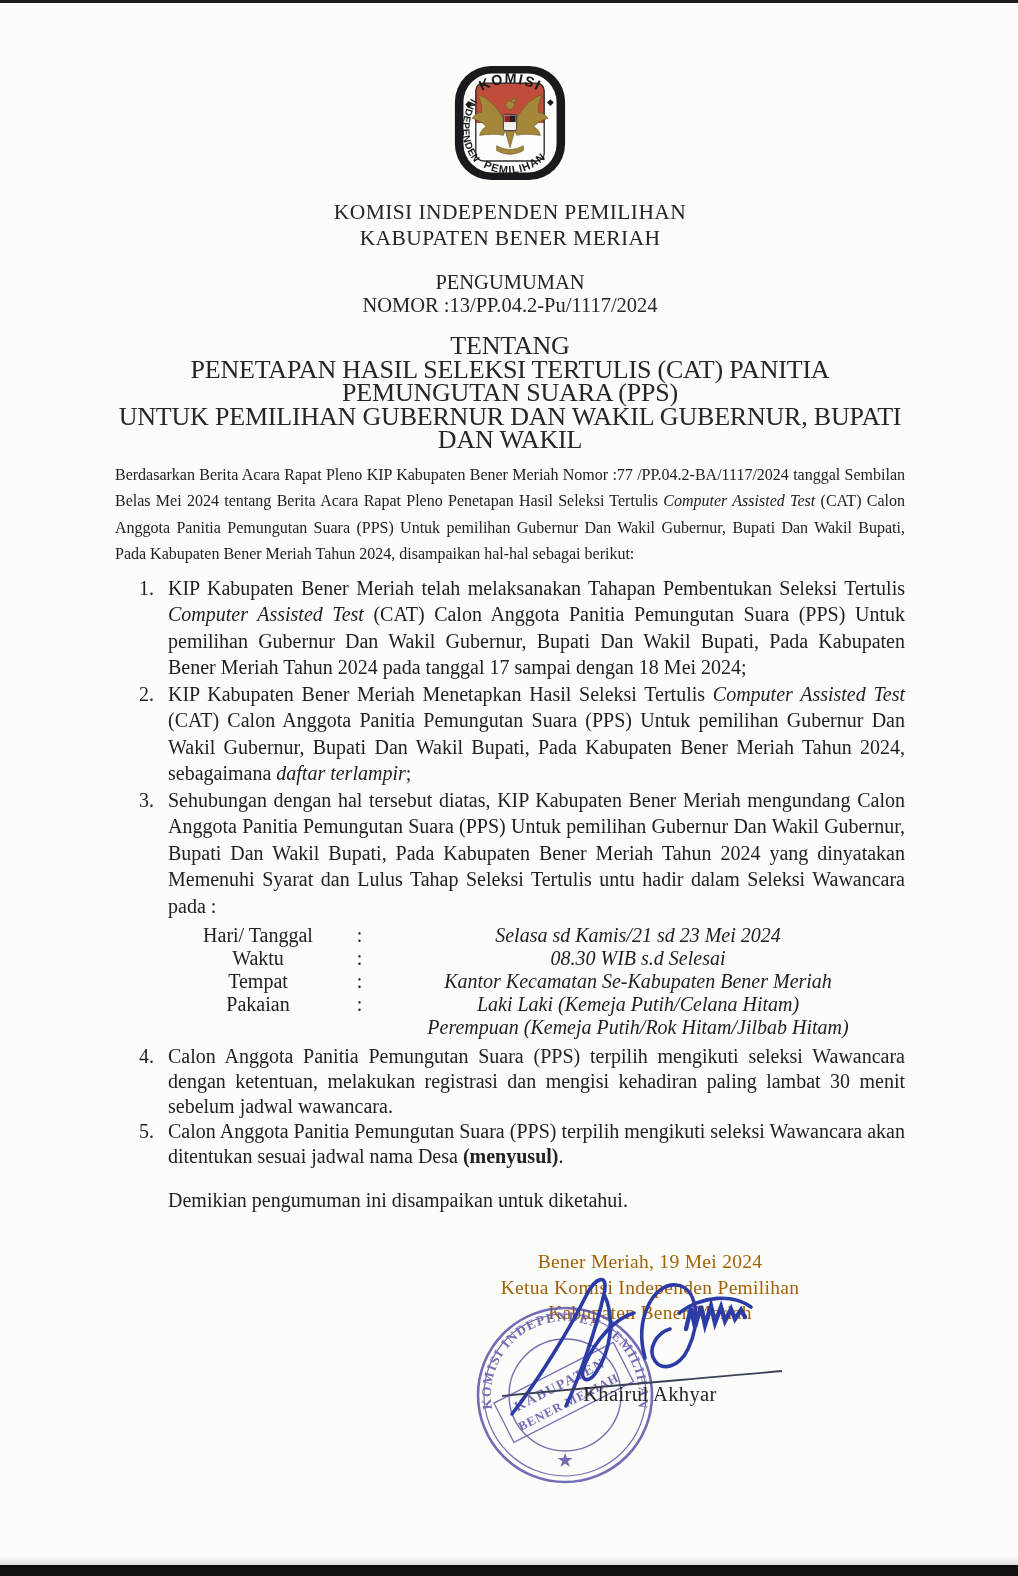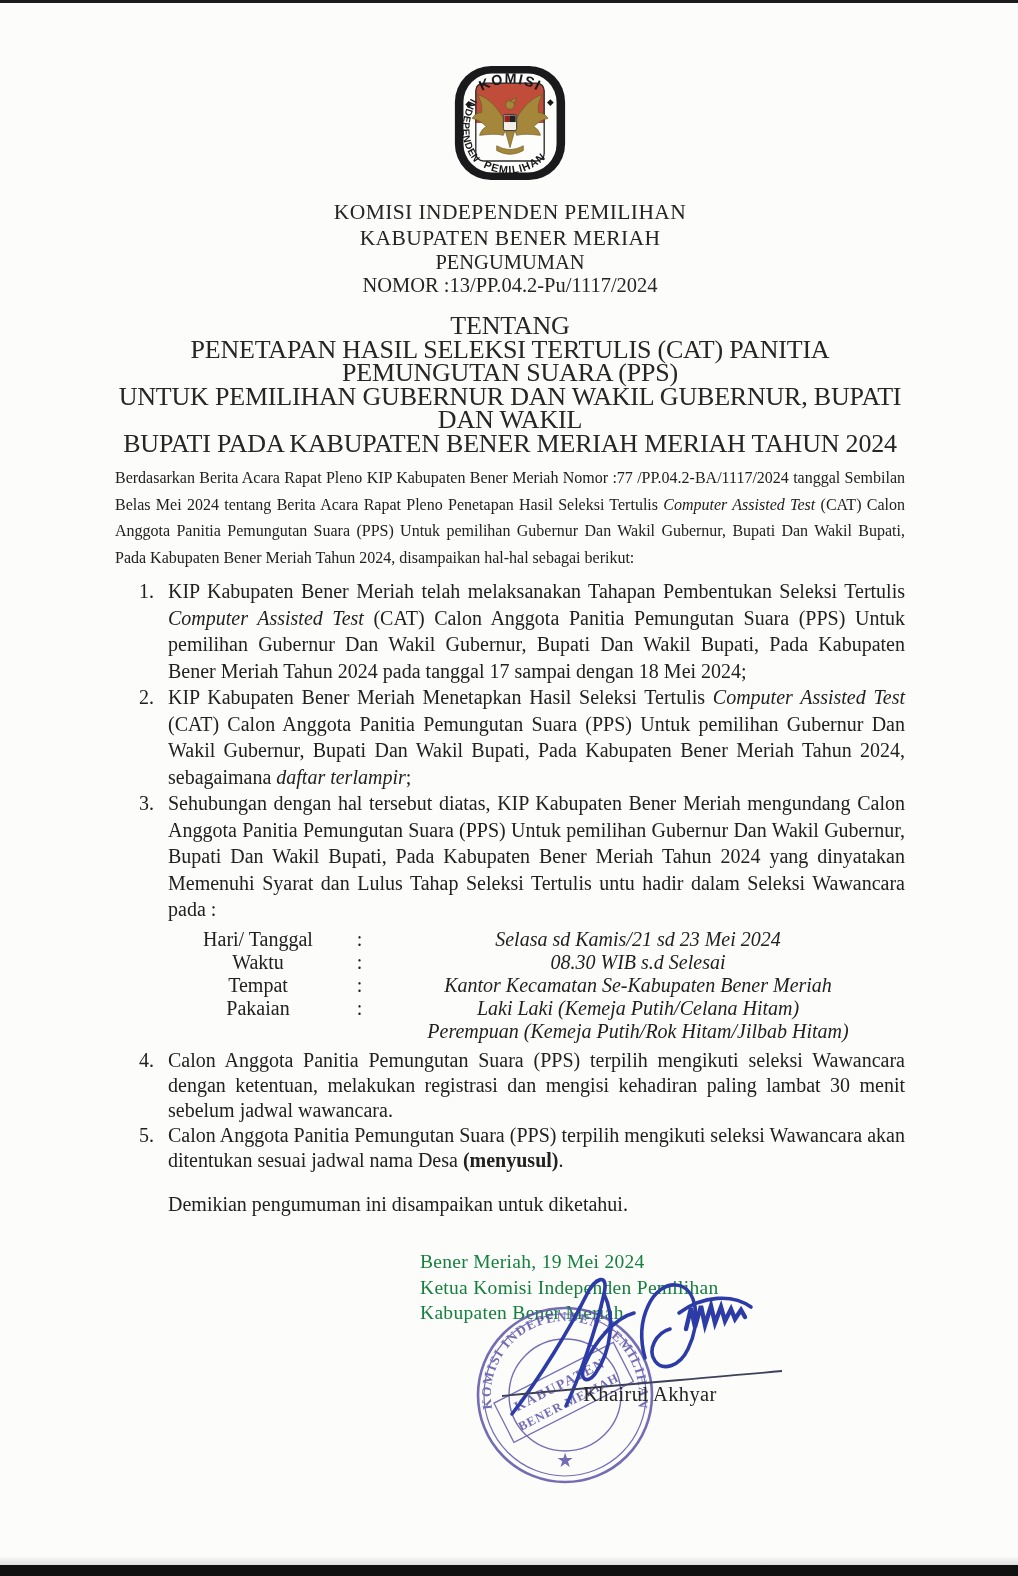--- a/index.html
+++ b/index.html
@@ -13,42 +13,42 @@
   .scan-edge-top { position:absolute; top:0; left:0; width:100%; height:3px; background:#1c1c1c; }
   .scan-edge-bottom { position:absolute; bottom:0; left:0; width:100%; height:11px; background:#101010; }
   .scan-shadow-bottom { position:absolute; bottom:11px; left:0; width:100%; height:9px;
     background:linear-gradient(to bottom, rgba(0,0,0,0), rgba(90,88,84,0.18)); }
 
   .content { position:absolute; left:115px; top:64px; width:790px; }
 
   .logo-wrap { width:114px; margin:0 auto; }
 
   .org-name { margin-top:13px; text-align:center; font-size:21.5px; line-height:26px; letter-spacing:0.4px; color:#262523; }
-  .doc-head { text-align:center; font-size:20.5px; line-height:23px; color:#262523; }
+  .doc-head { margin-top:20px; text-align:center; font-size:20.5px; line-height:23px; color:#262523; }
   .tentang  { margin-top:17px; text-align:center; font-size:26px; line-height:23.5px; letter-spacing:-0.2px; color:#272625; }
 
   .para { margin-top:9px; font-size:16px; line-height:26.5px; text-align:justify; }
   .intro { margin-top:10px; }
 
   .list { margin-top:7px; }
   .li { position:relative; padding-left:53px; font-size:20px; line-height:26.5px; }
   .li .num { position:absolute; left:24px; top:0; }
   .li .itext { text-align:justify; }
   .li-tight { line-height:25px; }
 
   .schedule { margin:5px 0 5px 53px; font-size:20px; line-height:23px;text-align:center; }
   .sched-row { display:flex; }
   .sched-label { width:180px; flex:none; }
   .sched-colon { width:23px; flex:none; }
   .sched-value { flex:1;font-style:italic; }
 
   .closing { margin-top:18px; padding-left:53px; font-size:20px; line-height:26px; }
 
-  .sig-block { position:absolute; left:420px; top:1249px; width:460px; text-align:left;
-    font-size:19.5px; line-height:25.5px; letter-spacing:0.3px; color:#15803d; }
+  .sig-block { position:absolute; left:420px; top:1249px; width:460px; text-align:center;
+    font-size:19.5px; line-height:25.5px; letter-spacing:0.3px; color:#a16207; }
   .sig-name { position:absolute; left:500px; top:1383px; width:300px; text-align:center;
     font-size:20.5px; letter-spacing:0.4px; color:#262524; }
 
   .stamp-svg { position:absolute; left:470px; top:1300px; opacity:0.84; }
   .sign-svg  { position:absolute; left:482px; top:1256px; }
 
   .logo-ring-text { font-family:"Liberation Sans",sans-serif; font-weight:bold; fill:#18171a; }
   .stamp-text { font-family:"Liberation Serif",serif; font-weight:bold; }
 </style>
 </head>
@@ -110,21 +110,20 @@
 
     <div class="doc-head">
       <div>PENGUMUMAN</div>
       <div>NOMOR :13/PP.04.2-Pu/1117/2024</div>
     </div>
 
     <div class="tentang">
       <div>TENTANG</div>
       <div>PENETAPAN HASIL SELEKSI TERTULIS (CAT) PANITIA PEMUNGUTAN SUARA (PPS)</div>
       <div>UNTUK PEMILIHAN GUBERNUR DAN WAKIL GUBERNUR, BUPATI DAN WAKIL</div>
-      <div>BUPATI PADA KABUPATEN BENER MERIAH MERIAH TAHUN 2024</div>
     </div>
 
     <div class="para intro"><span>Berdasarkan Berita Acara Rapat Pleno KIP Kabupaten Bener Meriah Nomor :77 /PP.04.2-BA/1117/2024 tanggal Sembilan Belas Mei 2024 tentang Berita Acara Rapat Pleno Penetapan Hasil Seleksi Tertulis </span><span style="font-style: italic;">Computer Assisted Test</span><span> (CAT) Calon Anggota Panitia Pemungutan Suara (PPS) Untuk pemilihan Gubernur Dan Wakil Gubernur, Bupati Dan Wakil Bupati, Pada Kabupaten Bener Meriah Tahun 2024, disampaikan hal-hal sebagai berikut:</span></div>
 
     <div class="list">
       <div class="li">
         <span class="num">1.</span>
         <div class="itext"><span>KIP Kabupaten Bener Meriah telah melaksanakan Tahapan Pembentukan Seleksi Tertulis </span><span style="font-style: italic;">Computer Assisted Test</span><span> (CAT) Calon Anggota Panitia Pemungutan Suara (PPS) Untuk pemilihan Gubernur Dan Wakil Gubernur, Bupati Dan Wakil Bupati, Pada Kabupaten Bener Meriah Tahun 2024 pada tanggal 17 sampai dengan 18 Mei 2024;</span></div>
       </div>
       <div class="li">

